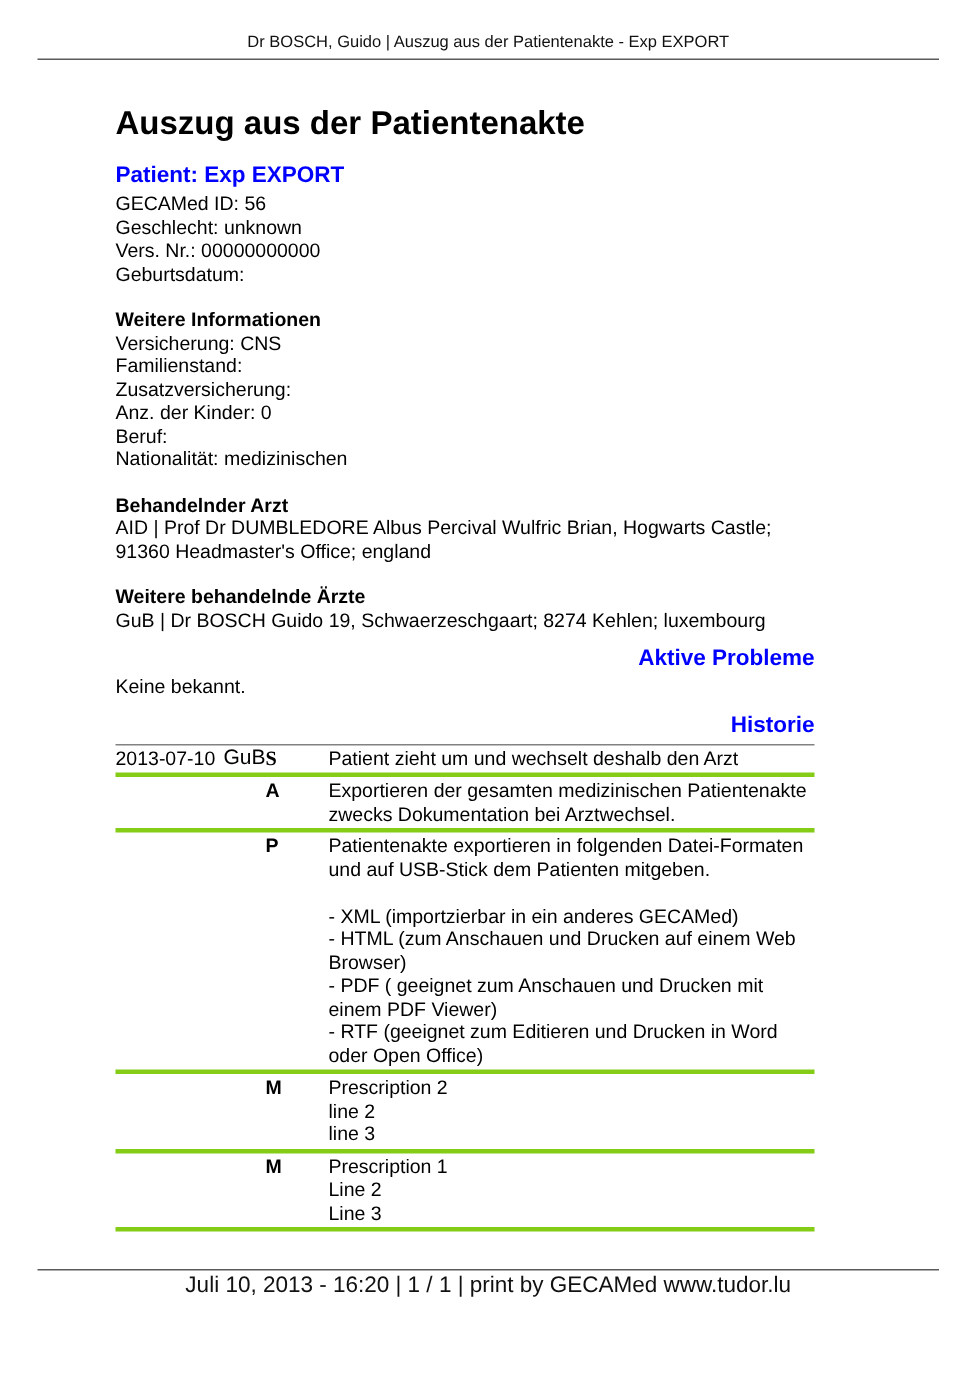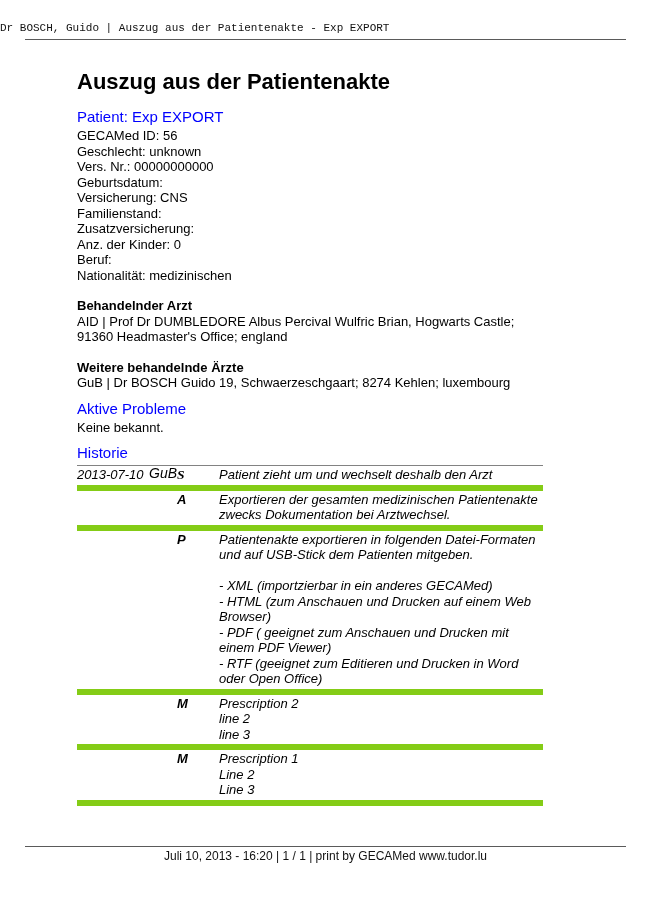--- a/index.html
+++ b/index.html
@@ -5,41 +5,41 @@
   html,body { margin:0; padding:0; background:#fff; }
   .page {
     position:relative;
     width:651px; height:917px;
     background:#ffffff;
     font-family:"Liberation Sans","DejaVu Sans",sans-serif;
     color:#000;
     overflow:hidden;
   }
   
-  .page-header { padding-top:22px; font-size:11px; line-height:13px; color:#111;font-family:Liberation Mono, monospace; }
+  .page-header { padding-top:22px; text-align:center; font-size:11px; line-height:13px; color:#111; }
   .rule { border:0; border-top:1px solid #5a5a5a; margin:4px 25px 0 25px; height:0; }
   
   .content { margin-left:77px; width:466px; font-size:13px; line-height:15.5px; }
   .doc-title { font-size:22px; line-height:25px; font-weight:bold; margin-top:29px; letter-spacing:0; }
-  .h-blue { color:#0000ff; font-weight:normal; font-size:15px; line-height:18px; margin-top:14px; margin-bottom:2px; }
-  .h-blue.tight { margin-top:9px; }
+  .h-blue { color:#0000ff; font-weight:bold; font-size:15px; line-height:18px; margin-top:14px; margin-bottom:2px; }
+  .h-blue.tight { margin-top:9px;text-align:right; }
   .h-sub { font-weight:bold; margin-top:15px; }
   .info-line { white-space:pre-wrap; }
   .para { white-space:pre-wrap; }
   
   .htable { margin-top:3px; border-top:1px solid #828282; }
-  .hrow { display:grid; grid-template-columns:72px 28px 42px 1fr; border-bottom:6px solid #84cc16; padding:1px 0 2px 0;font-style:italic; }
+  .hrow { display:grid; grid-template-columns:72px 28px 42px 1fr; border-bottom:3px solid #84cc16; padding:1px 0 2px 0; }
   .cell-date { font-size:13px; }
   .cell-ref { font-size:14px; position:relative; top:-1px; }
   .cell-type { font-weight:bold; font-size:13px; }
   .cell-type.serif { font-family:"Liberation Serif","DejaVu Serif",serif; font-size:13.5px; }
   .cell-text { white-space:pre-wrap; }
   
   .page-footer { position:absolute; left:0; right:0; top:842px; }
-  .footer-text { text-align:center; font-size:12px; line-height:13px; margin-top:3px; color:#111; }
+  .footer-text { text-align:center; font-size:15px; line-height:13px; margin-top:3px; color:#111; }
 </style>
 </head>
 <body>
 
 <div class="page">
 
   <div class="page-header">
     <div>Dr BOSCH, Guido | Auszug aus der Patientenakte - Exp EXPORT</div>
   </div>
   <div class="rule"></div>
@@ -47,20 +47,21 @@
   <div class="content">
 
     <div class="doc-title">Auszug aus der Patientenakte</div>
 
     <div class="h-blue">Patient: Exp EXPORT</div>
     <div class="info-line">GECAMed ID: 56</div>
     <div class="info-line">Geschlecht: unknown</div>
     <div class="info-line">Vers. Nr.: 00000000000</div>
     <div class="info-line">Geburtsdatum:</div>
 
+    <div class="h-sub">Weitere Informationen</div>
     <div class="info-line">Versicherung: CNS</div>
     <div class="info-line">Familienstand:</div>
     <div class="info-line">Zusatzversicherung:</div>
     <div class="info-line">Anz. der Kinder: 0</div>
     <div class="info-line">Beruf:</div>
     <div class="info-line">Nationalität: medizinischen</div>
 
     <div class="h-sub">Behandelnder Arzt</div>
     <div class="para">AID | Prof Dr DUMBLEDORE Albus Percival Wulfric Brian, Hogwarts Castle; 91360 Headmaster's Office; england</div>
 

